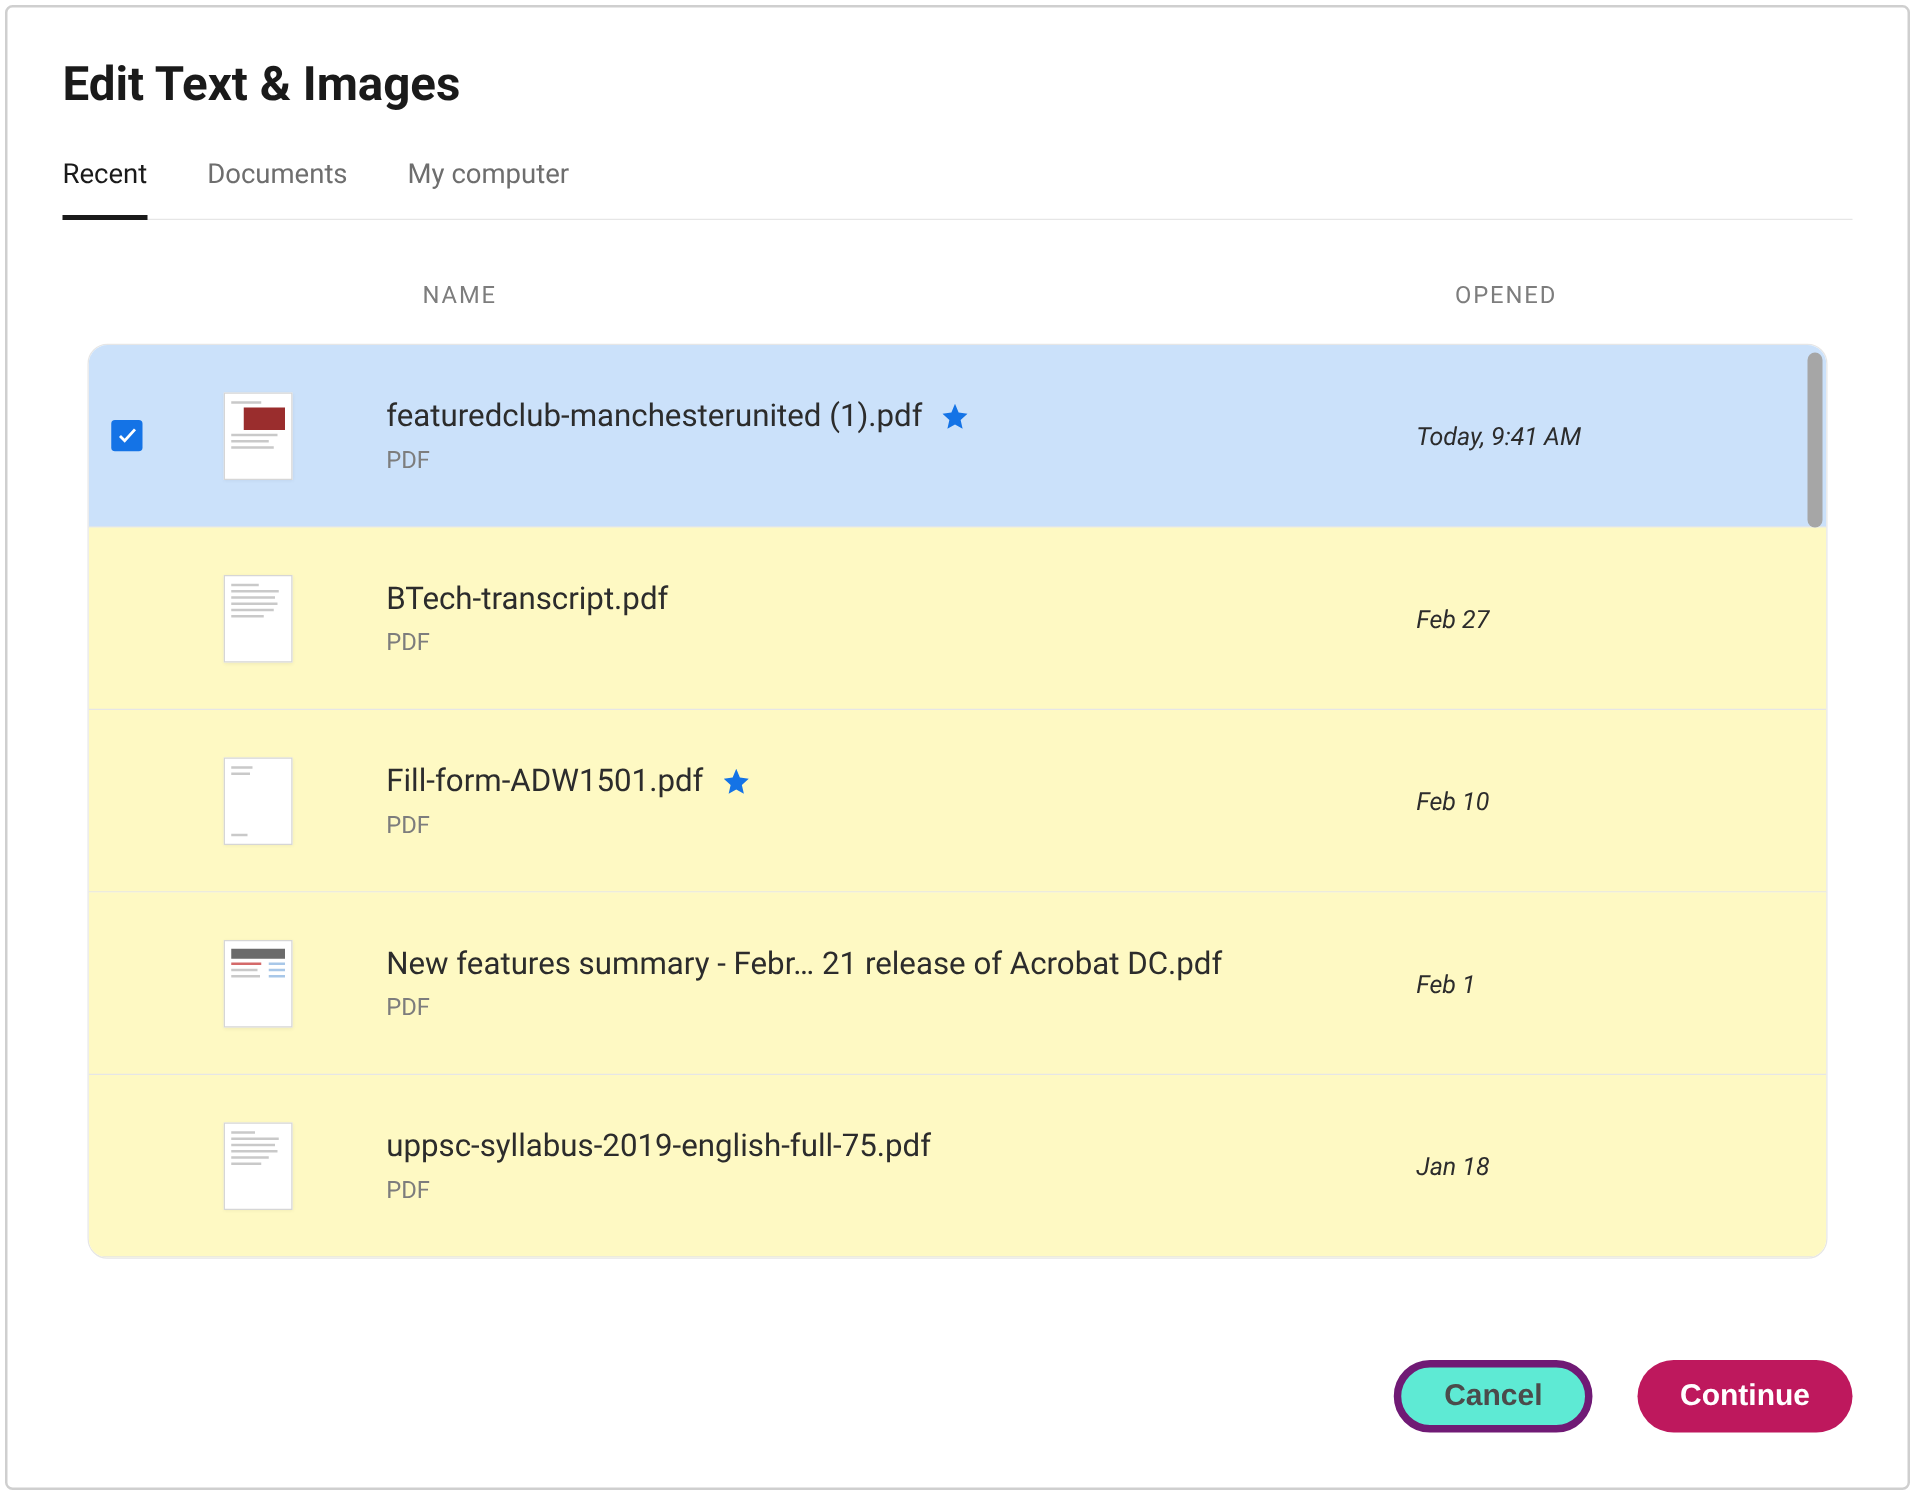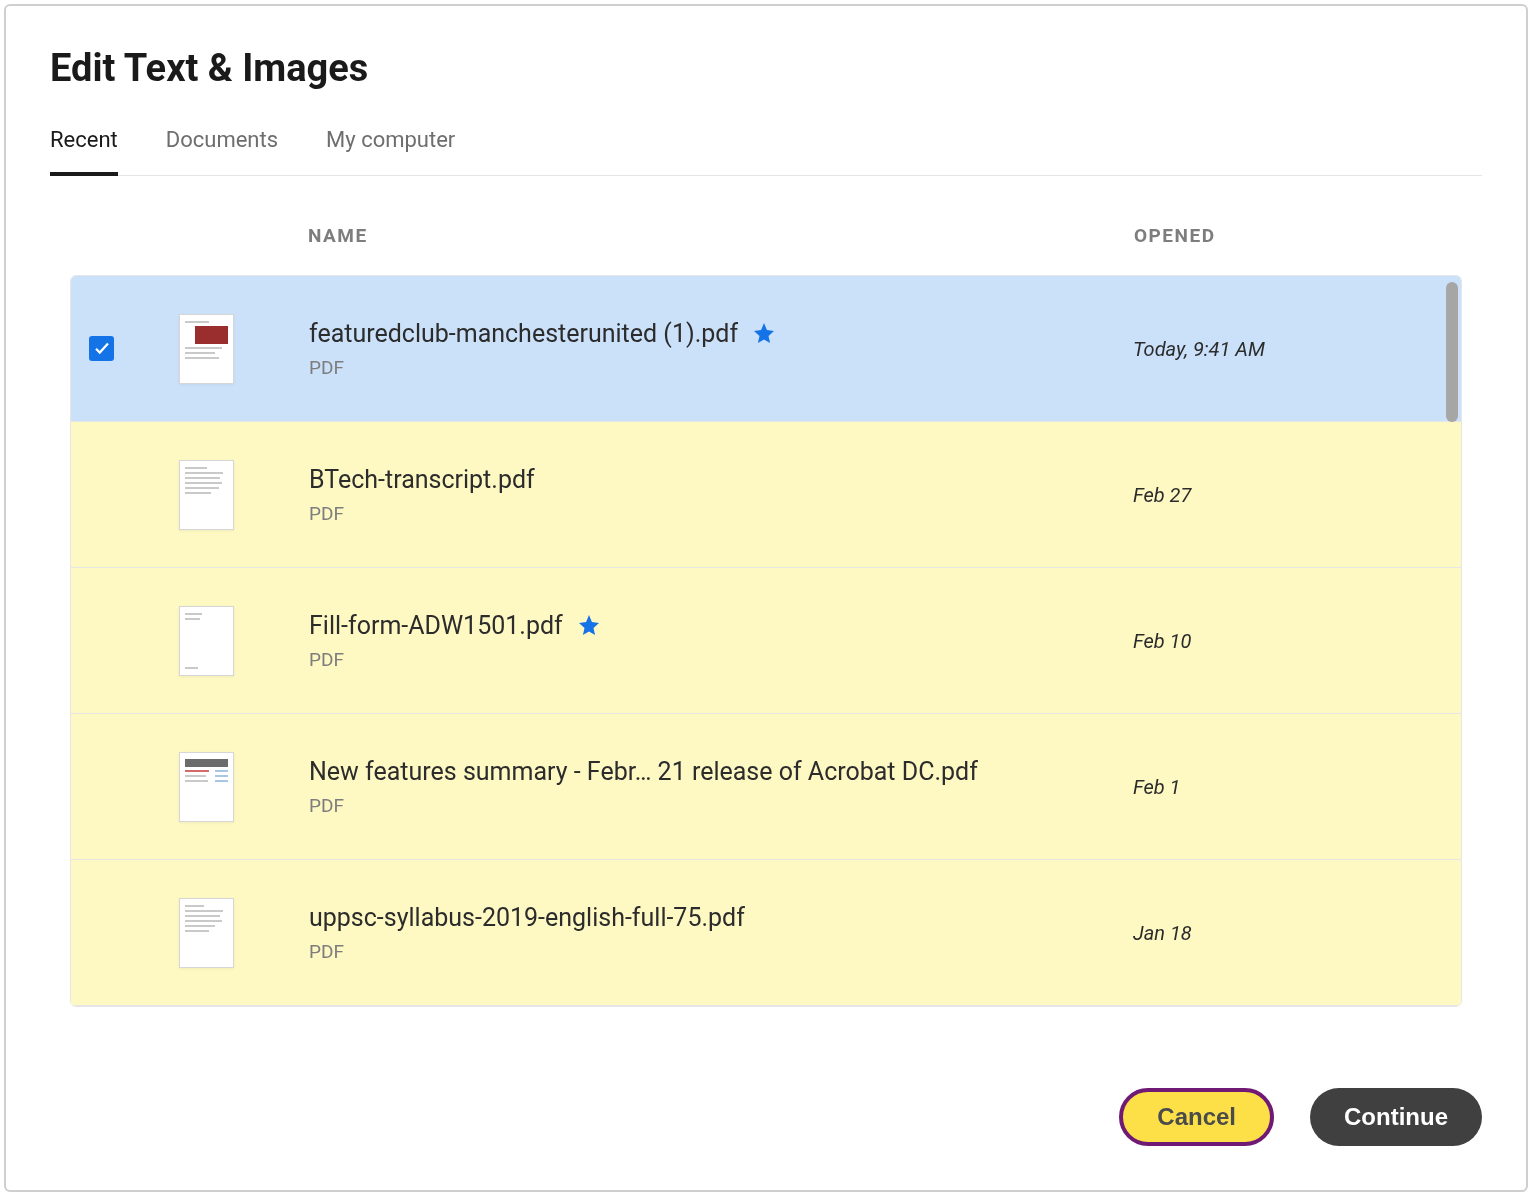--- a/index.html
+++ b/index.html
@@ -58,28 +58,29 @@
       display: flex;
       align-items: center;
       padding: 0 18px 28px 18px;
     }
     .col-check { width: 90px; flex-shrink: 0; }
     .col-thumb { width: 130px; flex-shrink: 0; }
     .col-name { flex: 1; }
     .col-opened { width: 310px; flex-shrink: 0; }
     .header-label {
       font-size: 19px;
-      font-weight: 700;
+      font-weight: 400;
       letter-spacing: 1.5px;
       color: #7d7d7d;
       text-transform: uppercase;
+      margin-left: 30px;
     }
     .file-list {
       border: 1px solid #e6e6e6;
-      border-radius: 6px;
+      border-radius: 16px;
       overflow: hidden;
       position: relative;
     }
     .file-row {
       display: flex;
       align-items: center;
       height: 146px;
       padding: 0 18px;
       border-bottom: 1px solid #e6e6e6;
       cursor: pointer;
@@ -185,26 +186,26 @@
       padding: 0 34px;
       border-radius: 29px;
       font-size: 24px;
       font-weight: 600;
       cursor: pointer;
       display: inline-flex;
       align-items: center;
       justify-content: center;
     }
     .btn-secondary {
-      background: #fde047;
+      background: #5eead4;
       color: #4b4b4b;
-      border: 4px solid #701a75;
+      border: 6px solid #701a75;
     }
     .btn-primary {
-      background: #404040;
+      background: #be185d;
       color: #fff;
       border: none;
     }
   </style>
 </head>
 <body>
 
 <div class="dialog">
 
   <h1 class="dialog-title">Edit Text &amp; Images</h1>

